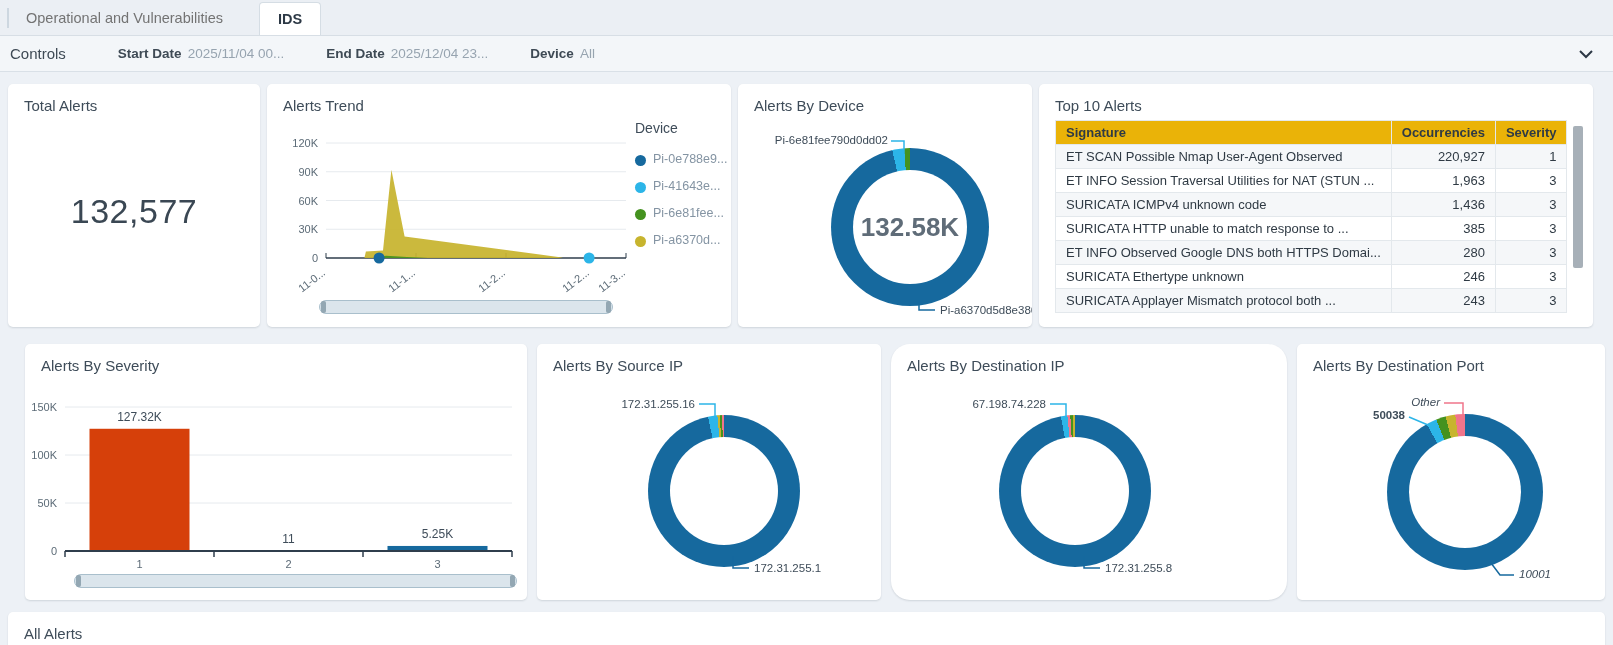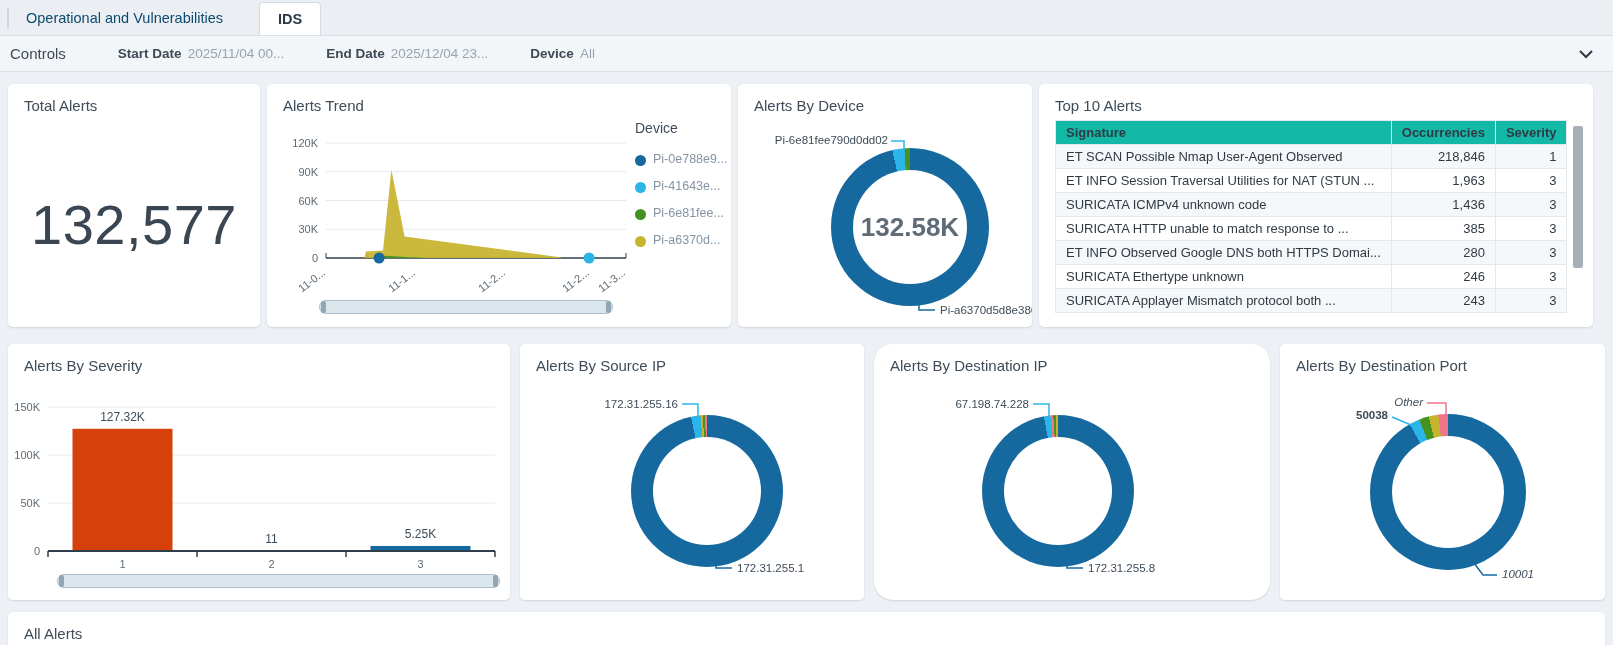--- a/index.html
+++ b/index.html
@@ -2,21 +2,21 @@
 <html><head>
 <meta charset="utf-8">
 <style>
   * { box-sizing: border-box; margin: 0; padding: 0; }
   html,body { width:1613px; height:645px; overflow:hidden; }
   body { background:#edf1f6; font-family:"Liberation Sans", sans-serif; color:#3e4c59; }
 
   
   .tabbar { height:36px; background:#ebeff4; border-bottom:1px solid #d7dee5; display:flex; align-items:stretch; position:relative; }
   .tab-left-divider { position:absolute; left:7px; top:8px; width:2px; height:20px; background:#cdd7e0; }
-  .tab { display:flex; align-items:center; font-size:14.5px; color:#0c4a6e; padding:0 12px; cursor:default; }
+  .tab { display:flex; align-items:center; font-size:14.5px; color:#737373; padding:0 12px; cursor:default; }
   .tab.first { margin-left:14px; }
   .tab.active { background:#ffffff; color:#2c3845; font-weight:bold; border:1px solid #d5dde4; border-bottom:none; border-radius:4px 4px 0 0; margin-left:24px; margin-top:2px; padding:0 18px; }
 
   
   .controlsbar { height:36px; background:#f3f6f9; border-bottom:1px solid #d9e0e7; display:flex; align-items:center; padding:0 10px; position:relative; }
   .controls-title { font-size:15px; color:#3e4a55; }
   .ctl-field { display:flex; align-items:center; gap:6px; font-size:13.5px; }
   .ctl-field.f0 { margin-left:52px; }
   .ctl-field + .ctl-field { margin-left:42px; }
   .ctl-label { font-weight:bold; color:#3e4a55; }
@@ -32,27 +32,27 @@
   .row2 > .panel + .panel { margin-left:10px; }
   .panel { background:#fff; border-radius:5px; box-shadow:0 1px 2px rgba(26,40,54,.14); position:relative; overflow:hidden; }
   .panel-title { position:absolute; left:16px; top:13px; font-size:15px; color:#3e4c59; }
 
   
   .p-total { width:252px; }
   .p-trend { width:464px; }
   .p-device { width:294px; }
   .p-top10 { flex:1; margin-right:12px; }
   
-  .p-sev { width:502px; }
+  .p-sev { width:502px;margin-left:17px; }
   .p-src { width:344px;padding-left:12px; }
   .p-dst { width:396px;border-radius:19px; }
   .p-port { flex:1; }
 
   
-  .big-number { position:absolute; left:0; right:0; top:108px; text-align:center; font-size:56px; color:#3a4753; letter-spacing:.5px; }
+  .big-number { position:absolute; left:0; right:0; top:108px; text-align:center; font-size:34px; color:#3a4753; letter-spacing:.5px; }
 
   
   .ax-label { font-family:"Liberation Sans",sans-serif; font-size:11px; fill:#5c6b77; }
   .bar-label { font-family:"Liberation Sans",sans-serif; font-size:12px; fill:#3e4c59; }
 
   
   .legend { position:absolute; left:368px; top:36px; }
   .legend-title { font-size:14px; color:#3e4c59; margin-bottom:16px; }
   .legend ul { list-style:none; }
   .legend li { display:flex; align-items:flex-end; gap:7px; margin-bottom:13px; cursor:pointer; }
@@ -72,21 +72,21 @@
   .donut-hole { position:absolute; inset:22px; border-radius:50%; background:#fff; }
   .donut-center { position:absolute; inset:0; display:flex; align-items:center; justify-content:center; font-size:26px; color:#5f6c78;font-weight:bold; }
   .callout { position:absolute; font-size:11.5px; color:#3e4c59; white-space:nowrap; }
   .callout.r { text-align:right; }
   .callout.it { font-style:italic; }
   .lines { position:absolute; inset:0; pointer-events:none; }
 
   
   .top10-table { position:absolute; left:16px; top:36px; width:506px; border-collapse:collapse; font-size:13px; color:#2f3a44; border:1px solid #d9e0e6; }
   .top10-table th, .top10-table td { border:1px solid #e3e8ec; padding:4px 10px; height:24px; text-align:left; white-space:nowrap; overflow:hidden; }
-  .top10-table th { font-weight:bold; background:#14b8a6; }
+  .top10-table th { font-weight:bold; background:#eab308; }
   .top10-table .num { text-align:right; }
   .top10-table th:nth-child(1){ width:50.5%; } .top10-table th:nth-child(2){ width:24.5%; } .top10-table th:nth-child(3){ width:25%; }
   .top10-table tbody tr:nth-child(odd){ background:#f5f7f9; }
   .table-scrollbar { position:absolute; right:10px; top:42px; width:10px; height:142px; background:#a7b0b8; border-radius:2px; cursor:pointer; }
 
   .all-alerts { height:100px; }
 </style>
 </head>
 <body>
 
@@ -204,21 +204,21 @@
         <thead>
             <tr id="top10-head">
               <th>Signature</th>
               <th class="num">Occurrencies</th>
               <th class="num">Severity</th>
             </tr>
           </thead>
         <tbody id="top10-body">
             <tr>
               <td>ET SCAN Possible Nmap User-Agent Observed</td>
-              <td class="num">218,846</td>
+              <td class="num">220,927</td>
               <td class="num">1</td>
             </tr>
             <tr>
               <td>ET INFO Session Traversal Utilities for NAT (STUN ...</td>
               <td class="num">1,963</td>
               <td class="num">3</td>
             </tr>
             <tr>
               <td>SURICATA ICMPv4 unknown code</td>
               <td class="num">1,436</td>

